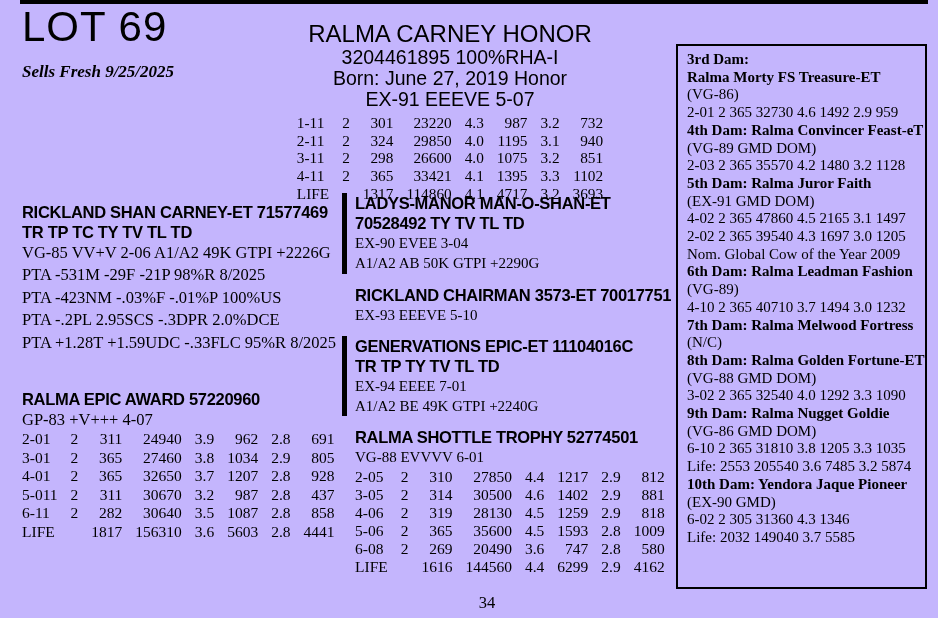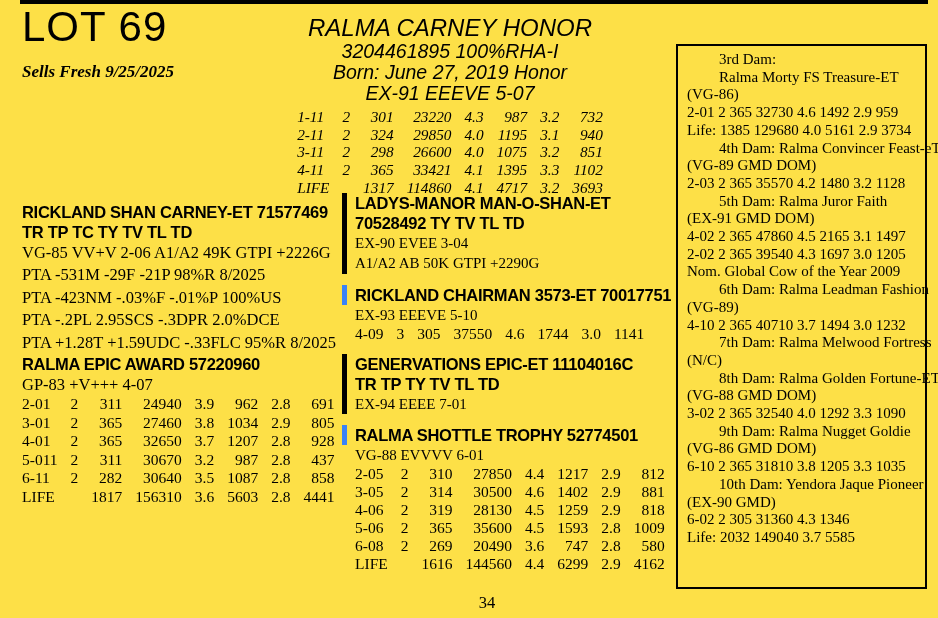--- a/index.html
+++ b/index.html
@@ -1,62 +1,62 @@
 <!DOCTYPE html>
 <html><head>
 <meta charset="utf-8">
 <style>
   html,body { margin:0; padding:0; background:#fff; }
   .page {
-    position:relative; width:938px; height:618px; background:#fde047;
+    position:relative; width:938px; height:618px; background:#c4b5fd;
     color:#000; overflow:hidden;
     font-family:"Liberation Serif", serif;
   }
   .top-rule { position:absolute; left:20px; top:0; width:908px; height:4px; background:#000; }
 
   
   .lot-area { position:absolute; left:22px; top:4px; }
   .lot-title { font-family:"Liberation Sans", sans-serif; font-size:42px; font-weight:400; line-height:46px; letter-spacing:1px; }
   .sells-note { margin-top:12px; font-size:17px; font-weight:bold; font-style:italic; }
 
   
-  .header-area { position:absolute; left:265px; top:14px; width:370px; text-align:center; font-family:"Liberation Sans", sans-serif;font-style:italic; }
+  .header-area { position:absolute; left:265px; top:20px; width:370px; text-align:center; font-family:"Liberation Sans", sans-serif; }
   .animal-name { font-size:24px; line-height:27px; }
   .animal-sub  { font-size:19.5px; line-height:21px; }
 
   
   .rec-table { border-collapse:collapse; font-family:"Liberation Serif", serif; font-size:15.3px; }
   .rec-table td { text-align:right; padding:0 0 0 13px; line-height:17.7px; white-space:nowrap; }
   .rec-table td:first-child { text-align:left; padding-left:0; }
   .header-recs { margin:4px auto 0; }
   .body-recs td { font-size:15.5px; line-height:18.6px; }
 
   
   .left-col { position:absolute; left:22px; top:202px; width:316px; }
   .block-title .line { font-family:"Liberation Sans", sans-serif; font-weight:700; font-size:16.5px; line-height:20px; letter-spacing:-0.3px; white-space:nowrap; }
   .left-col .block-body .line { font-size:16.5px; line-height:22.4px; white-space:nowrap; }
-  .dam-block { }
+  .dam-block { margin-top:35px; }
   .dam-block .block-body .line { line-height:21px; }
 
   
   .center-col { position:absolute; left:342px; top:193px; width:330px; }
   .cblock { margin-bottom:11px; }
   .cblock .block-body .line { font-size:15px; line-height:20.3px; white-space:nowrap; }
   .bar-full { border-left:5px solid #000; padding-left:8px; }
-  .bar-title .block-title { border-left:5px solid #3b82f6; padding-left:8px; }
+  .bar-title .block-title { border-left:5px solid #c4b5fd; padding-left:8px; }
   .bar-title .block-rest { margin-left:13px; }
   .center-col .rec-table td { font-size:15.5px; line-height:18px; }
 
   
   .dam-box {
     position:absolute; left:676px; top:44px; width:251px; height:545px;
     box-sizing:border-box; border:2px solid #000; padding:5px 4px 4px 9px;
   }
   .dam-box .line { font-size:15px; line-height:17.7px; white-space:nowrap; }
-  .dam-box .line.bold { font-weight:normal;margin-left:32px; }
+  .dam-box .line.bold { font-weight:bold; }
 
   .page-num { position:absolute; left:422px; top:593px; width:130px; text-align:center; font-size:16.5px; }
 </style>
 </head>
 <body>
 
 <div class="page">
 
   <div class="top-rule"></div>
 
@@ -228,44 +228,31 @@
     </div>
 
     <div class="cblock bar-title">
       <div class="block-title">
           <div class="line">RICKLAND CHAIRMAN 3573-ET 70017751</div>
         </div>
       <div class="block-rest">
         <div class="block-body">
             <div class="line">EX-93 EEEVE 5-10</div>
           </div>
-        <table class="rec-table">
-          <tbody>
-              <tr>
-                <td>4-09</td>
-                <td>3</td>
-                <td>305</td>
-                <td>37550</td>
-                <td>4.6</td>
-                <td>1744</td>
-                <td>3.0</td>
-                <td>1141</td>
-              </tr>
-            </tbody>
-        </table>
       </div>
     </div>
 
     <div class="cblock bar-full">
       <div class="block-title">
           <div class="line">GENERVATIONS EPIC-ET 11104016C</div>
           <div class="line">TR TP TY TV TL TD</div>
         </div>
       <div class="block-body">
           <div class="line">EX-94 EEEE 7-01</div>
+          <div class="line">A1/A2 BE 49K GTPI +2240G</div>
         </div>
     </div>
 
     <div class="cblock bar-title">
       <div class="block-title">
           <div class="line">RALMA SHOTTLE TROPHY 52774501</div>
         </div>
       <div class="block-rest">
         <div class="block-body">
             <div class="line">VG-88 EVVVV 6-01</div>
@@ -338,40 +325,40 @@
     </div>
 
   </div>
 
   <div class="dam-box">
     <div>
         <div class="line bold">3rd Dam:</div>
         <div class="line bold">Ralma Morty FS Treasure-ET</div>
         <div class="line">(VG-86)</div>
         <div class="line">2-01 2 365 32730 4.6 1492 2.9 959</div>
-        <div class="line">Life: 1385 129680 4.0 5161 2.9 3734</div>
         <div class="line bold">4th Dam: Ralma Convincer Feast-eT</div>
         <div class="line">(VG-89 GMD DOM)</div>
         <div class="line">2-03 2 365 35570 4.2 1480 3.2 1128</div>
         <div class="line bold">5th Dam: Ralma Juror Faith</div>
         <div class="line">(EX-91 GMD DOM)</div>
         <div class="line">4-02 2 365 47860 4.5 2165 3.1 1497</div>
         <div class="line">2-02 2 365 39540 4.3 1697 3.0 1205</div>
         <div class="line">Nom. Global Cow of the Year 2009</div>
         <div class="line bold">6th Dam: Ralma Leadman Fashion</div>
         <div class="line">(VG-89)</div>
         <div class="line">4-10 2 365 40710 3.7 1494 3.0 1232</div>
         <div class="line bold">7th Dam: Ralma Melwood Fortress</div>
         <div class="line">(N/C)</div>
         <div class="line bold">8th Dam: Ralma Golden Fortune-ET</div>
         <div class="line">(VG-88 GMD DOM)</div>
         <div class="line">3-02 2 365 32540 4.0 1292 3.3 1090</div>
         <div class="line bold">9th Dam: Ralma Nugget Goldie</div>
         <div class="line">(VG-86 GMD DOM)</div>
         <div class="line">6-10 2 365 31810 3.8 1205 3.3 1035</div>
+        <div class="line">Life: 2553 205540 3.6 7485 3.2 5874</div>
         <div class="line bold">10th Dam: Yendora Jaque Pioneer</div>
         <div class="line">(EX-90 GMD)</div>
         <div class="line">6-02 2 305 31360 4.3 1346</div>
         <div class="line">Life: 2032 149040 3.7 5585</div>
       </div>
   </div>
 
   <div class="page-num">34</div>
 
 </div>

